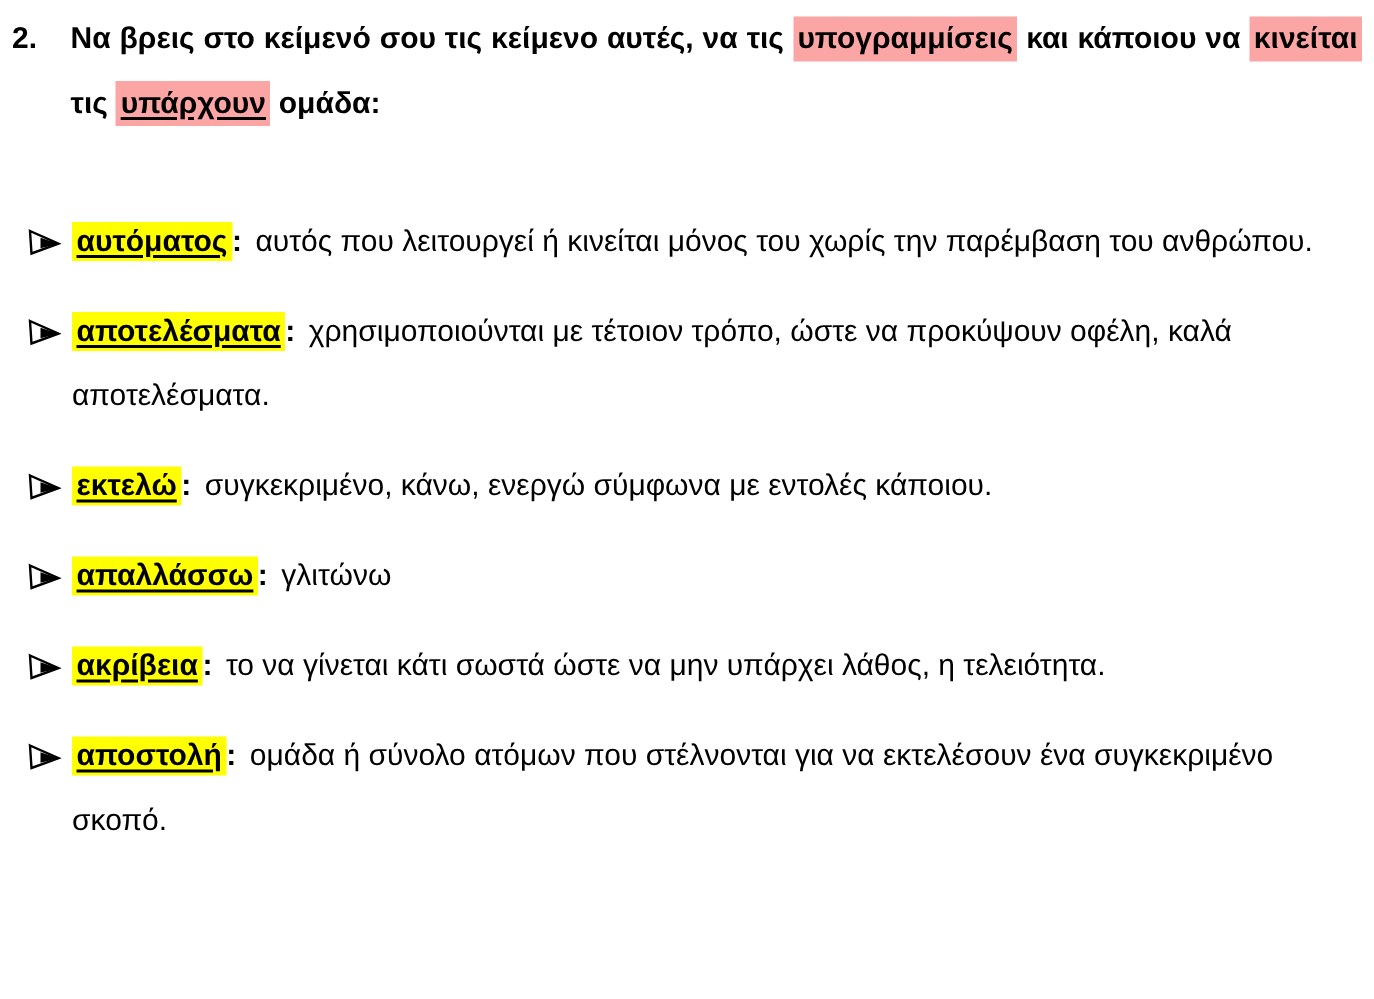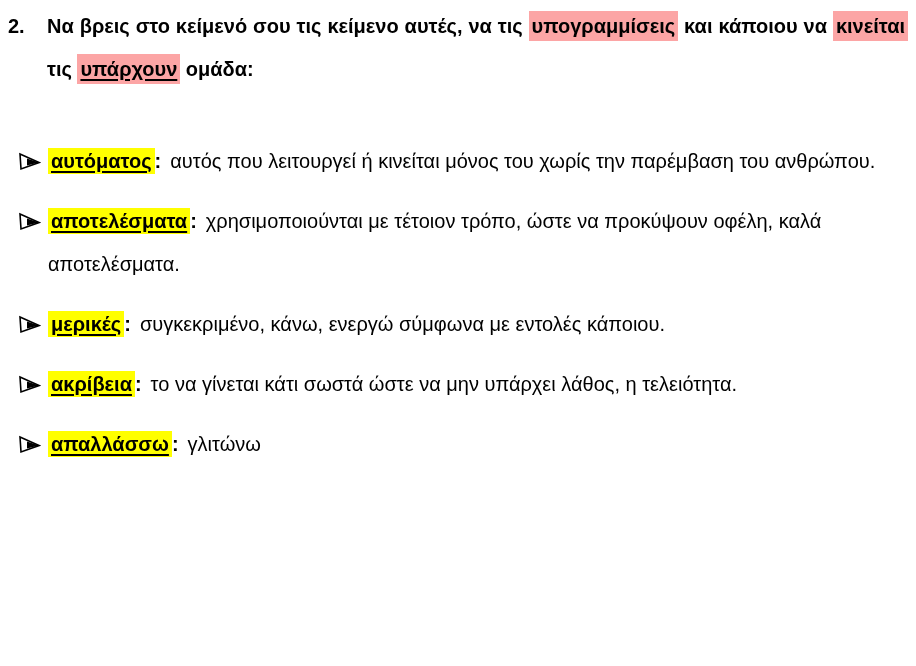--- a/index.html
+++ b/index.html
@@ -94,33 +94,40 @@
       <polygon points="9,6.5 21,10.5 9,13.5" fill="#000000"></polygon>
     </svg>
     <span class="term">αποτελέσματα</span><span class="sep">:</span><span class="def">χρησιμοποιούνται με τέτοιον τρόπο, ώστε να προκύψουν οφέλη, καλά αποτελέσματα.</span>
   </div>
 
   <div class="item">
     <svg class="bullet" viewBox="0 0 23 20">
       <polygon points="2,2 21,10.5 3,17" fill="#ffffff" stroke="#000000" stroke-width="1.6" stroke-linejoin="miter"></polygon>
       <polygon points="9,6.5 21,10.5 9,13.5" fill="#000000"></polygon>
     </svg>
-    <span class="term">μερικές</span><span class="sep">:</span><span class="def">συγκεκριμένο, κάνω, ενεργώ σύμφωνα με εντολές κάποιου.</span>
+    <span class="term">εκτελώ</span><span class="sep">:</span><span class="def">συγκεκριμένο, κάνω, ενεργώ σύμφωνα με εντολές κάποιου.</span>
+  </div>
+
+  <div class="item">
+    <svg class="bullet" viewBox="0 0 23 20">
+      <polygon points="2,2 21,10.5 3,17" fill="#ffffff" stroke="#000000" stroke-width="1.6" stroke-linejoin="miter"></polygon>
+      <polygon points="9,6.5 21,10.5 9,13.5" fill="#000000"></polygon>
+    </svg>
+    <span class="term">απαλλάσσω</span><span class="sep">:</span><span class="def">γλιτώνω</span>
   </div>
 
   <div class="item">
     <svg class="bullet" viewBox="0 0 23 20">
       <polygon points="2,2 21,10.5 3,17" fill="#ffffff" stroke="#000000" stroke-width="1.6" stroke-linejoin="miter"></polygon>
       <polygon points="9,6.5 21,10.5 9,13.5" fill="#000000"></polygon>
     </svg>
     <span class="term">ακρίβεια</span><span class="sep">:</span><span class="def">το να γίνεται κάτι σωστά ώστε να μην υπάρχει λάθος, η τελειότητα.</span>
   </div>
 
   <div class="item">
     <svg class="bullet" viewBox="0 0 23 20">
       <polygon points="2,2 21,10.5 3,17" fill="#ffffff" stroke="#000000" stroke-width="1.6" stroke-linejoin="miter"></polygon>
       <polygon points="9,6.5 21,10.5 9,13.5" fill="#000000"></polygon>
     </svg>
-    <span class="term">απαλλάσσω</span><span class="sep">:</span><span class="def">γλιτώνω</span>
+    <span class="term">αποστολή</span><span class="sep">:</span><span class="def">ομάδα ή σύνολο ατόμων που στέλνονται για να εκτελέσουν ένα συγκεκριμένο σκοπό.</span>
   </div>
-
 
 </div>
 
 </body></html>

